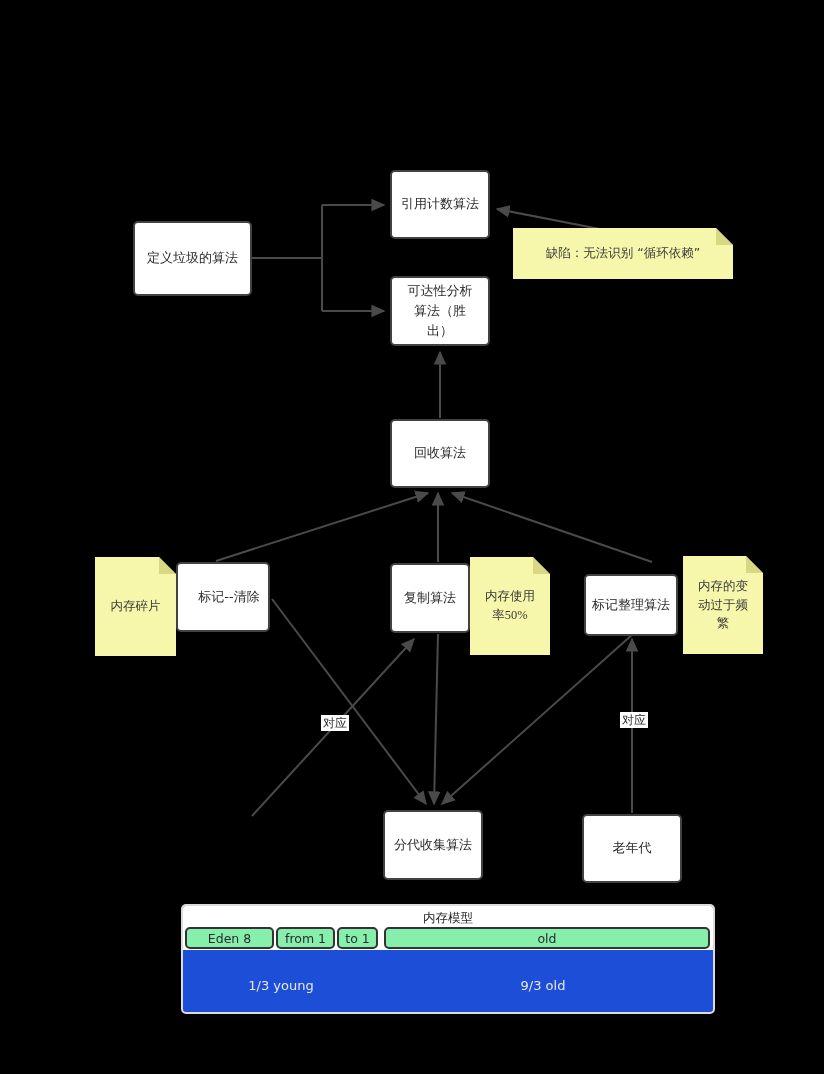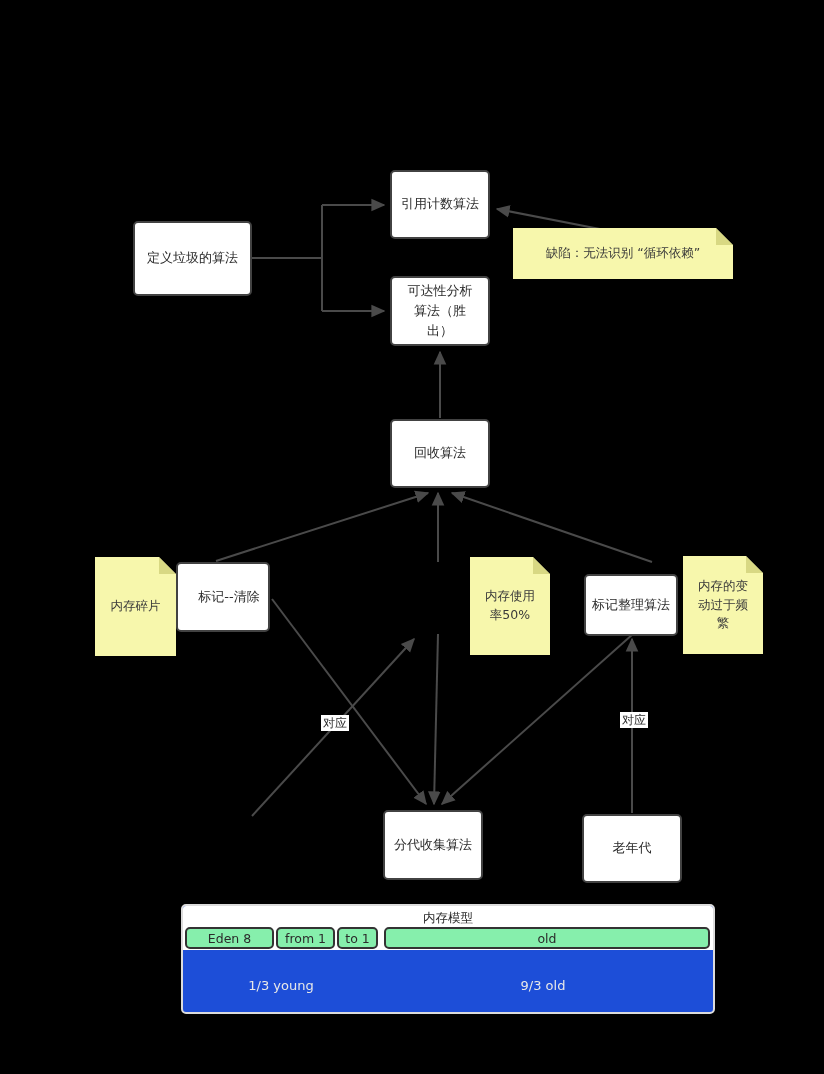--- a/index.html
+++ b/index.html
@@ -90,34 +90,35 @@
   </svg>
 
   <div class="note" style="left:513px;top:228px;width:220px;height:51px;">
     <span class="fold"></span>
     <span>缺陷：无法识别 “循环依赖”</span>
   </div>
   <div class="note" style="left:95px;top:557px;width:81px;height:99px;padding:0 12px;">
     <span class="fold"></span>
     <span>内存碎片</span>
   </div>
-  <div class="note" style="left:470px;top:557px;width:80px;height:98px;padding:16px 12px;">
+  <div class="note" style="left:470px;top:557px;width:80px;height:98px;padding:16px 12px;font-family:Liberation Serif, serif;">
     <span class="fold"></span>
     <span>内存使用率50%</span>
   </div>
   <div class="note" style="left:683px;top:556px;width:80px;height:98px;padding:0 13px;">
     <span class="fold"></span>
     <span>内存的变动过于频繁</span>
   </div>
 
   <div class="node" style="left:133px;top:221px;width:119px;height:75px;">定义垃圾的算法</div>
   <div class="node" style="left:390px;top:170px;width:100px;height:69px;">引用计数算法</div>
   <div class="node" style="left:390px;top:276px;width:100px;height:70px;padding:0 10px;">可达性分析算法（胜出）</div>
   <div class="node" style="left:390px;top:419px;width:100px;height:69px;">回收算法</div>
   <div class="node" style="left:176px;top:562px;width:94px;height:70px;padding-left:12px;">标记--清除</div>
+  <div class="node" style="left:390px;top:563px;width:80px;height:70px;">复制算法</div>
   <div class="node" style="left:584px;top:563px;width:94px;height:62px;margin-top:11px;">标记整理算法</div>
   <div class="node" style="left:383px;top:810px;width:100px;height:70px;">分代收集算法</div>
   <div class="node" style="left:582px;top:814px;width:100px;height:69px;">老年代</div>
 
   <div class="edge-label" style="left:321px;top:715px;">对应</div>
   <div class="edge-label" style="left:620px;top:712px;">对应</div>
 
   <div class="mm">
     <div class="mm-head">
       <div class="mm-title">内存模型</div>

